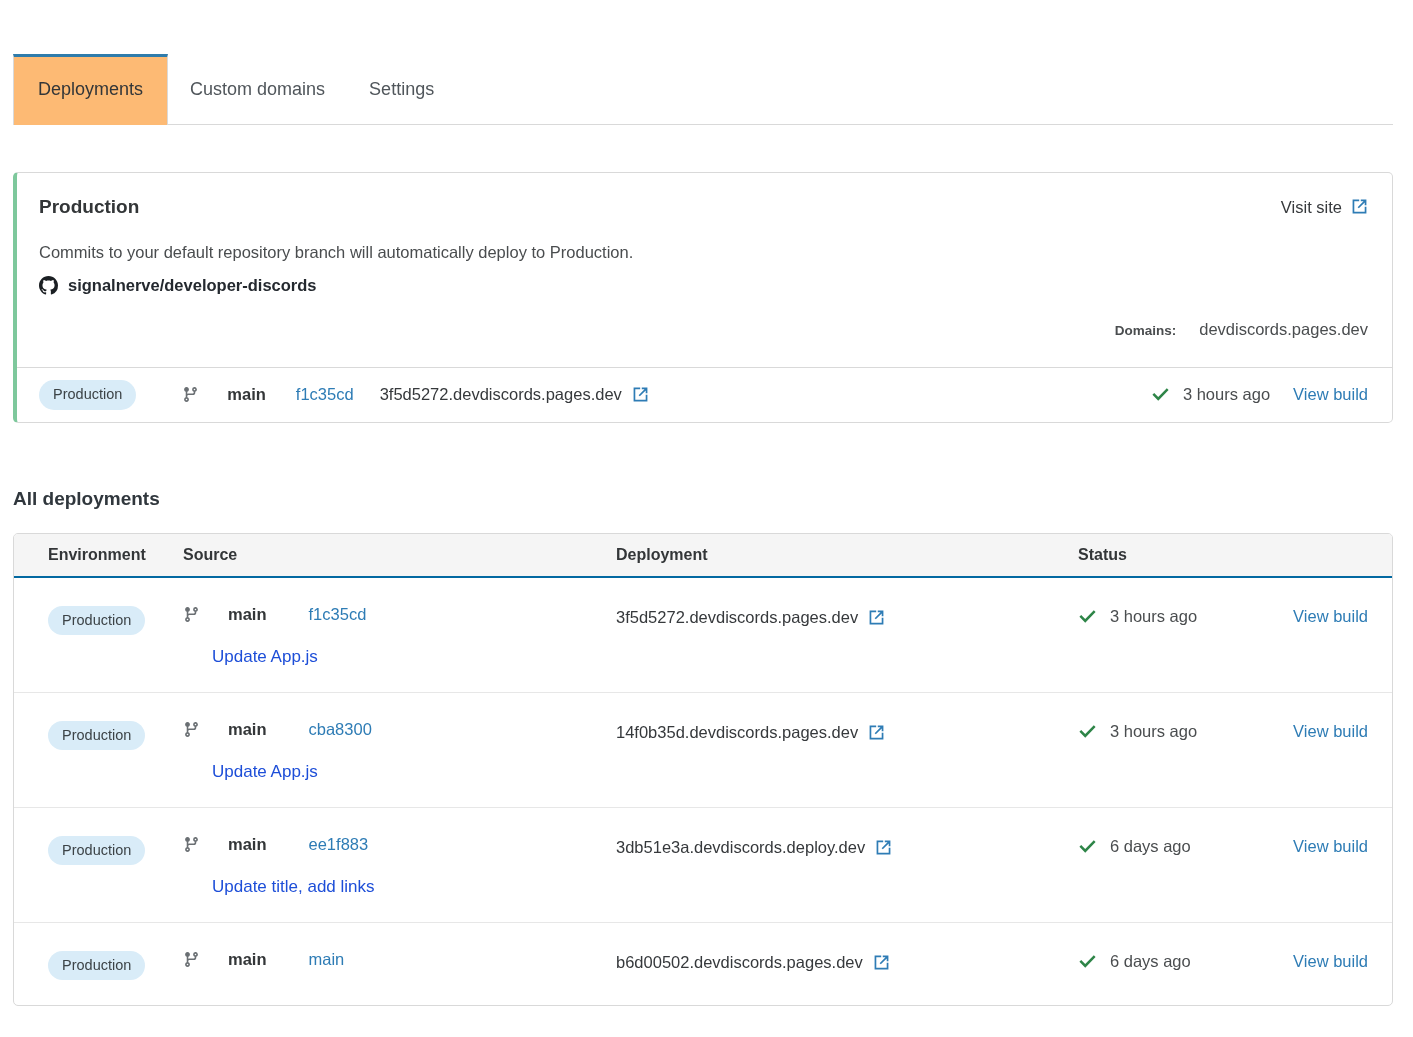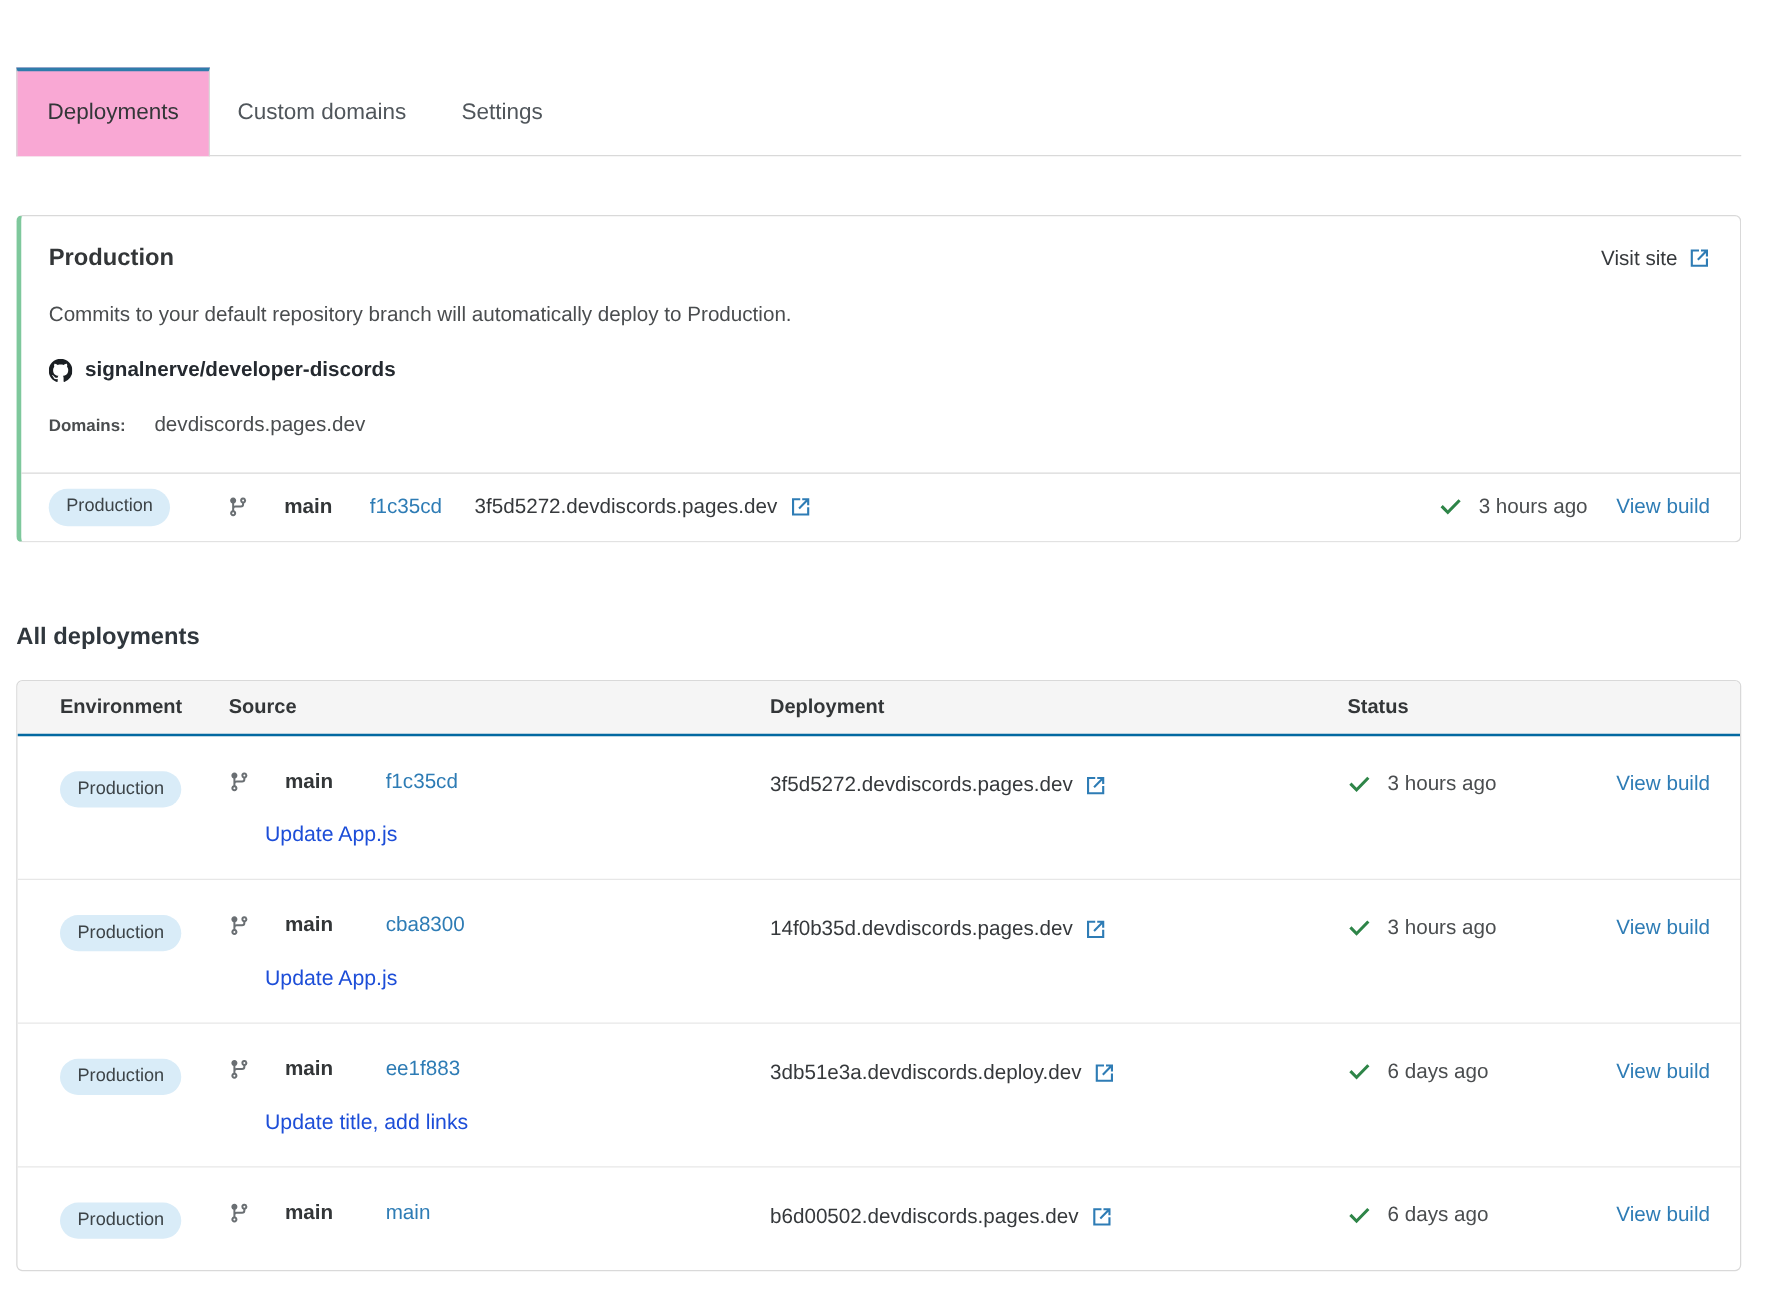--- a/index.html
+++ b/index.html
@@ -23,21 +23,21 @@
     display: flex; align-items: flex-end;
     margin-top: 44px;
     border-bottom: 1px solid #d9d9d9;
   }
   .tab {
     font-size: 18px; color: #50565b; cursor: pointer;
     padding: 24px 22px; background: transparent;
   }
   .tab.active {
     color: #333638;
-    background: #f9a8d4;
+    background: #fdba74;
     border: 1px solid #d9d9d9;
     border-top: 3px solid #2f7cab;
     border-bottom: none;
     margin-bottom: -1px;
     padding: 22px 24px 25px 24px;
   }
 
   
   .prod-card {
     margin-top: 47px;
@@ -46,23 +46,23 @@
     border-radius: 5px;
   }
   .prod-card-body { padding: 23px 24px 28px 22px; }
   .prod-card-header { display: flex; justify-content: space-between; align-items: center; }
   .prod-card-title { font-size: 19px; font-weight: 700; color: #333638; }
   .visit-site {
     display: flex; align-items: flex-start; gap: 9px;
     font-size: 16.5px; color: #36393c; text-decoration: none; cursor: pointer;
   }
   .prod-card-desc { margin-top: 25px; font-size: 16.5px; color: #4a4d4f; }
-  .repo-row { margin-top: 25px; display: flex; align-items: center; gap: 10px; }
+  .repo-row { margin-top: 14px; display: flex; align-items: center; gap: 10px; }
   .repo-name { font-size: 16.5px; font-weight: 700; color: #24292f; }
-  .domains-row { margin-top: 25px; display: flex; align-items: baseline; }
+  .domains-row { margin-top: 25px; display: flex; align-items: baseline; justify-content: flex-end; }
   .domains-label { font-size: 13.5px; font-weight: 700; color: #4a4d4f; }
   .domains-value { font-size: 16.5px; color: #4a4d4f; margin-left: 23px; }
 
   
   .env-badge {
     display: inline-block;
     background: #d9ecf8; color: #3c4347;
     font-size: 14.5px; line-height: 1;
     padding: 7px 14px 8px; border-radius: 15px;
   }

